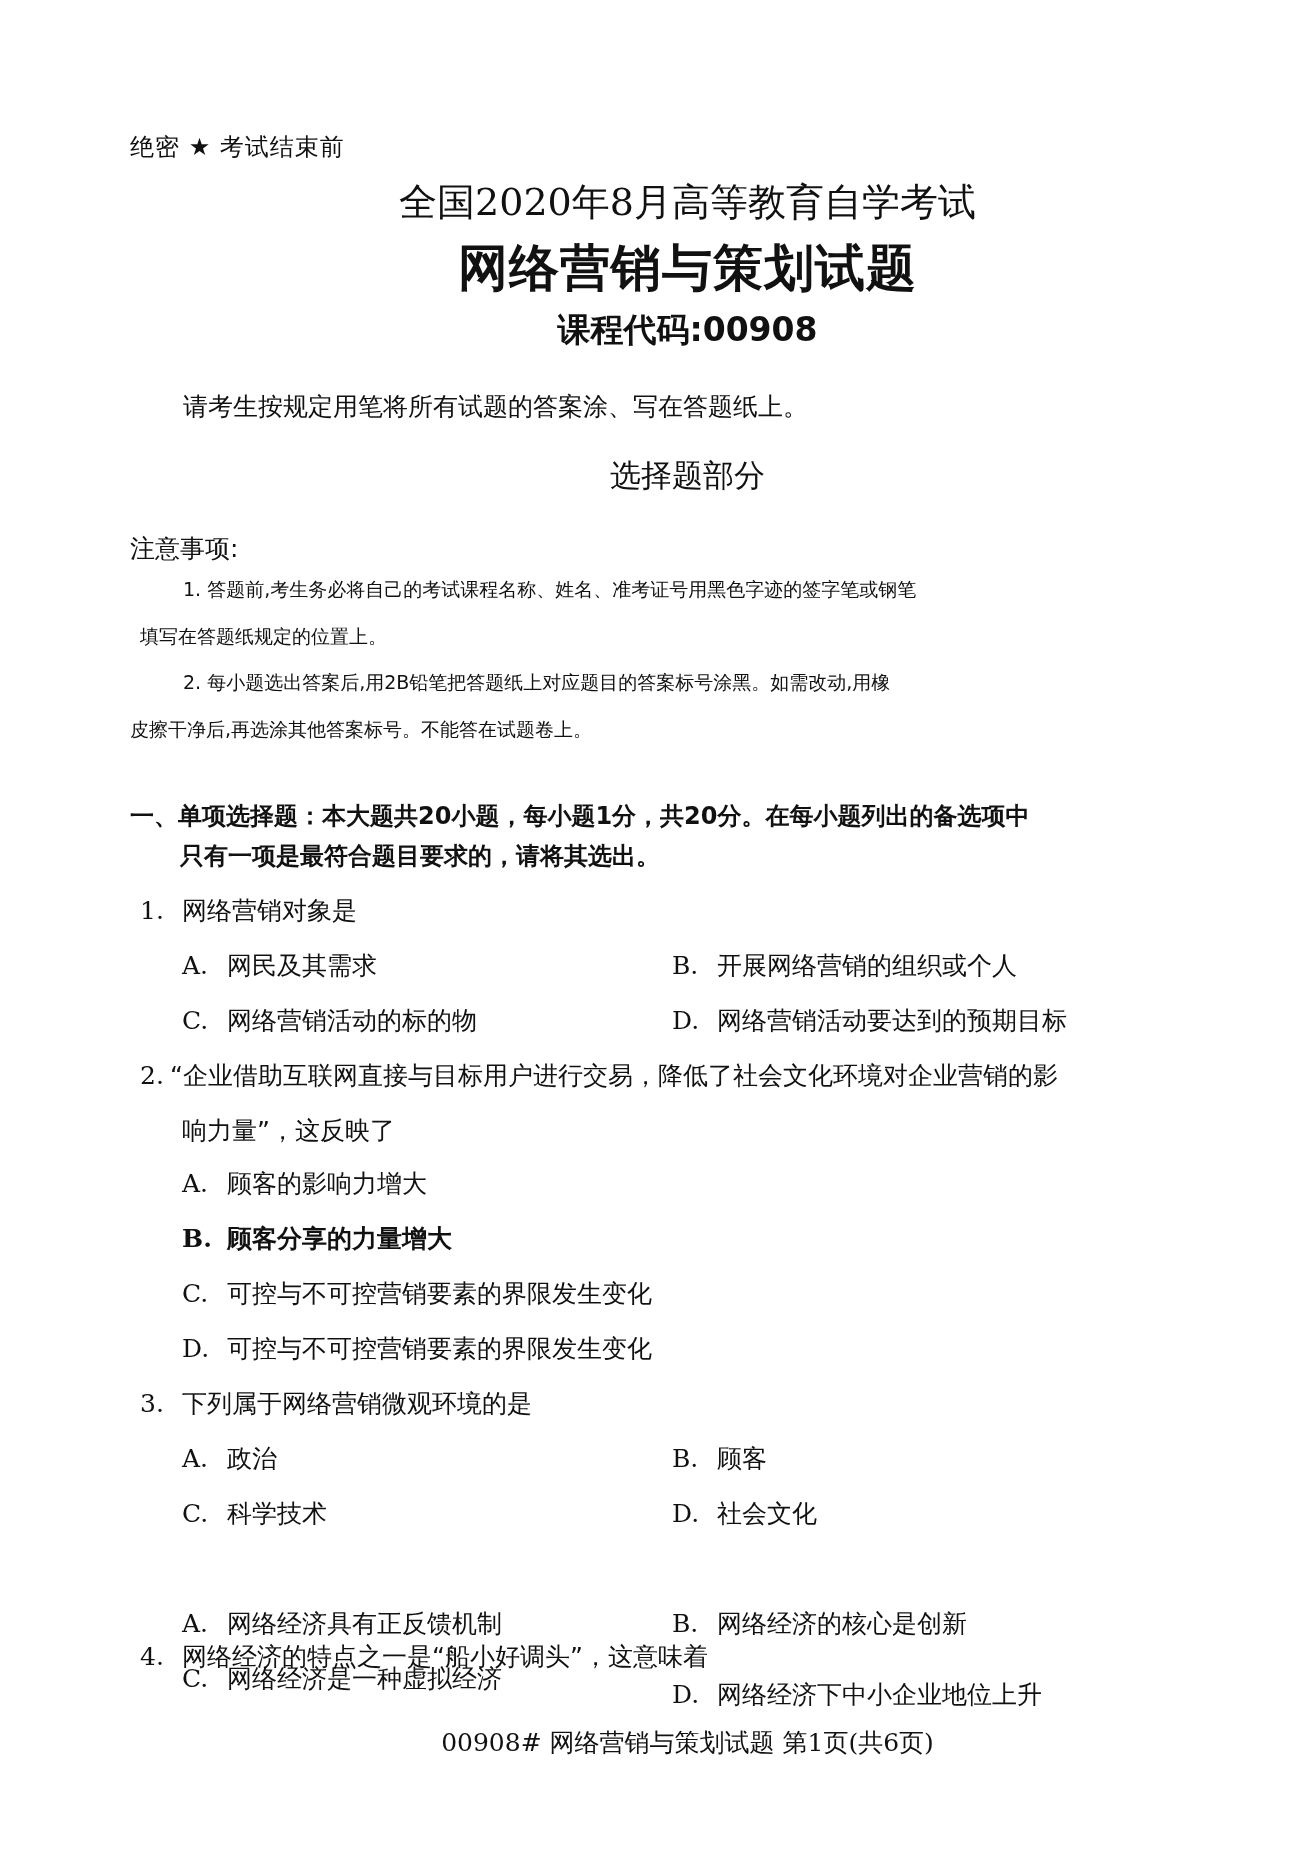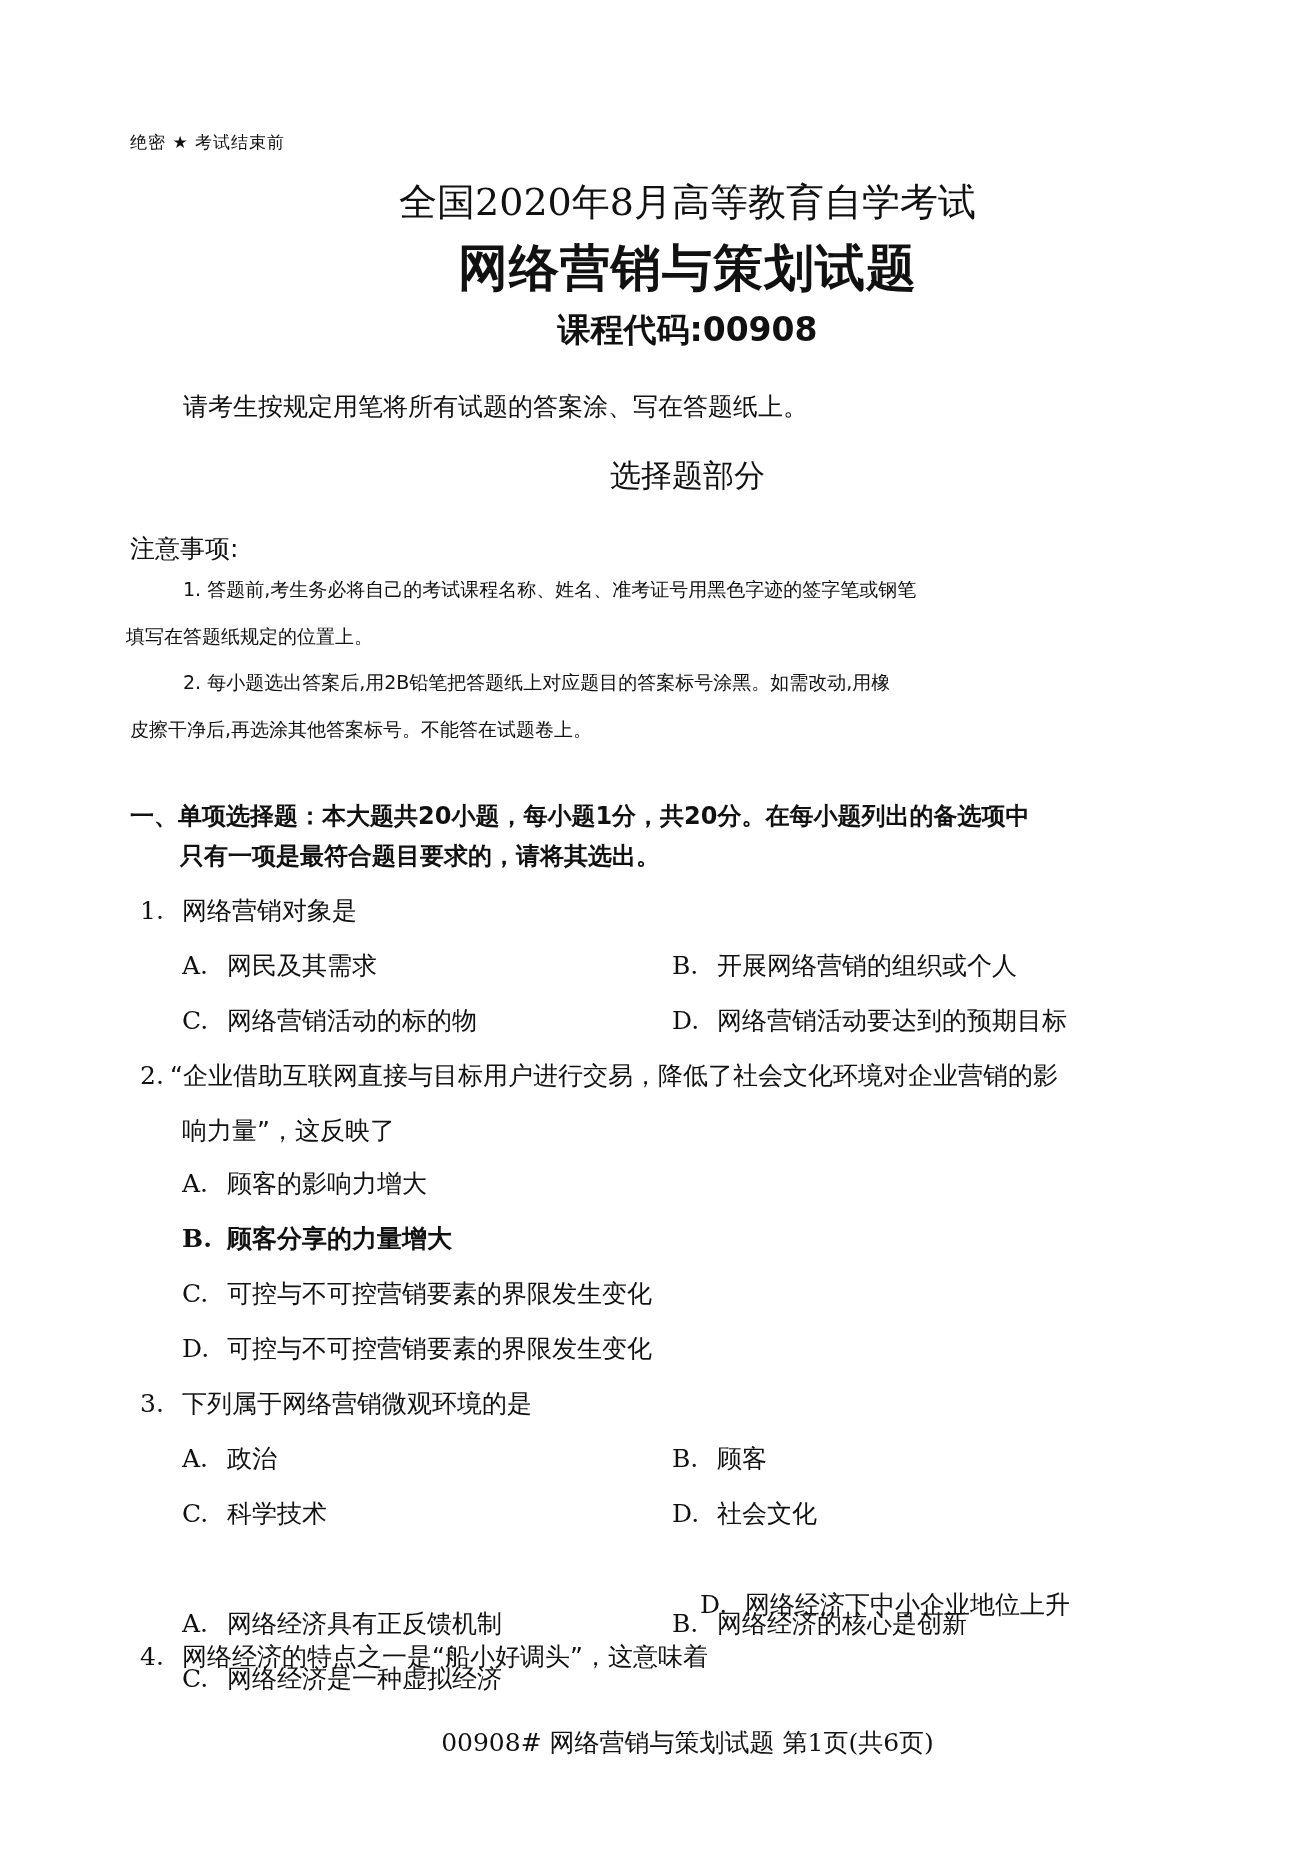--- a/index.html
+++ b/index.html
@@ -12,21 +12,21 @@
       height: 1868px;
       position: relative;
       overflow: hidden;
       color: #111111;
       font-family: "DejaVu Sans", "Liberation Sans", sans-serif;
     }
     .abs { position: absolute; white-space: nowrap; }
     .serif { font-family: "DejaVu Serif", "Liberation Serif", serif; }
     .sans { font-family: "DejaVu Sans", "Liberation Sans", sans-serif; }
 
-    .secret { left: 130px; top: 131px; font-size: 17px; letter-spacing: 1px; }
+    .secret { left: 130px; top: 131px; font-size: 24px; letter-spacing: 1px; }
     .title1 { left: 0; width: 1375px; text-align: center; top: 177px; font-size: 38px; }
     .title2 { left: 0; width: 1375px; text-align: center; top: 235px; font-size: 50px; font-weight: bold; letter-spacing: 1px; }
     .title3 { left: 0; width: 1375px; text-align: center; top: 308px; font-size: 33px; font-weight: bold; }
 
     .instruction { left: 183px; top: 390px; font-size: 25px; }
     .part-heading { left: 0; width: 1375px; text-align: center; top: 455px; font-size: 31px; }
 
     .notes-title { left: 130px; top: 532px; font-size: 25px; }
     .note { font-size: 19px; }
 
@@ -45,21 +45,21 @@
 <div class="abs secret sans">绝密 ★ 考试结束前</div>
 <div class="abs title1 serif">全国2020年8月高等教育自学考试</div>
 <div class="abs title2 sans">网络营销与策划试题</div>
 <div class="abs title3 sans">课程代码:00908</div>
 
 <div class="abs instruction sans">请考生按规定用笔将所有试题的答案涂、写在答题纸上。</div>
 <div class="abs part-heading sans">选择题部分</div>
 
 <div class="abs notes-title sans">注意事项:</div>
 <div class="abs note sans" style="left:183px; top:577px;">1. 答题前,考生务必将自己的考试课程名称、姓名、准考证号用黑色字迹的签字笔或钢笔</div>
-<div class="abs note sans" style="left:126px; top:624px;">填写在答题纸规定的位置上。</div>
+<div class="abs note sans" style="left:140px; top:624px;">填写在答题纸规定的位置上。</div>
 <div class="abs note sans" style="left:183px; top:670px;">2. 每小题选出答案后,用2B铅笔把答题纸上对应题目的答案标号涂黑。如需改动,用橡</div>
 <div class="abs note sans" style="left:130px; top:717px;">皮擦干净后,再选涂其他答案标号。不能答在试题卷上。</div>
 
 <div class="abs section-head sans" style="left:130px; top:800px;">一、单项选择题：本大题共20小题，每小题1分，共20分。在每小题列出的备选项中</div>
 <div class="abs section-head sans" style="left:180px; top:840px;">只有一项是最符合题目要求的，请将其选出。</div>
 
 <div class="abs q sans" style="left:140px; top:894px;">
   <span class="q-num">1.</span><span>网络营销对象是</span>
 </div>
 <div class="abs opt sans" style="left:182px; top:949px;">
@@ -113,17 +113,17 @@
 </div>
 <div class="abs opt sans" style="left:182px; top:1607px;">
   <span class="opt-label">A.</span><span>网络经济具有正反馈机制</span>
 </div>
 <div class="abs opt sans" style="left:672px; top:1607px;">
   <span class="opt-label">B.</span><span>网络经济的核心是创新</span>
 </div>
 <div class="abs opt sans" style="left:182px; top:1662px;">
   <span class="opt-label">C.</span><span>网络经济是一种虚拟经济</span>
 </div>
-<div class="abs opt sans" style="left:672px; top:1588px;margin-left:28px;">
+<div class="abs opt sans" style="left:672px; top:1678px;">
   <span class="opt-label">D.</span><span>网络经济下中小企业地位上升</span>
 </div>
 
 <div class="abs footer serif">00908# 网络营销与策划试题 第1页(共6页)</div>
 
 </body></html>

